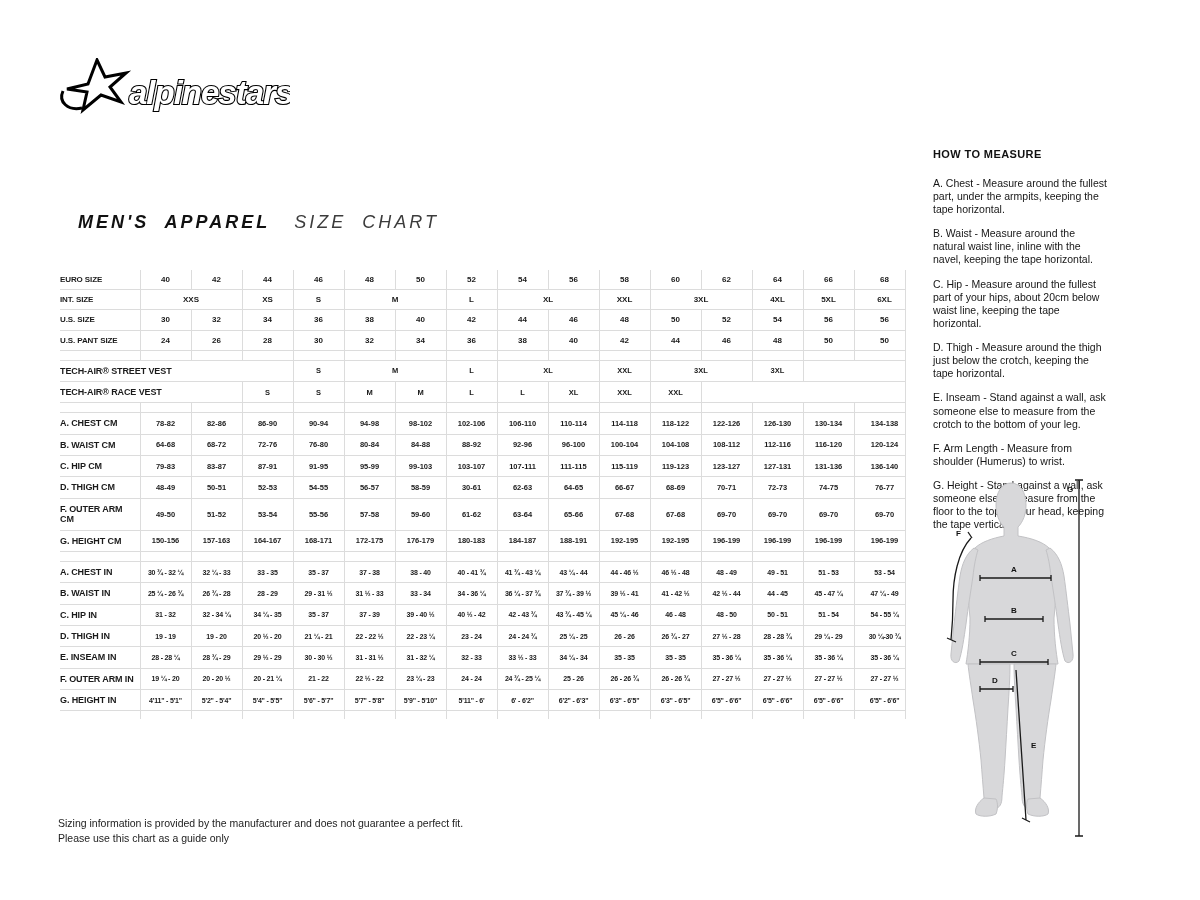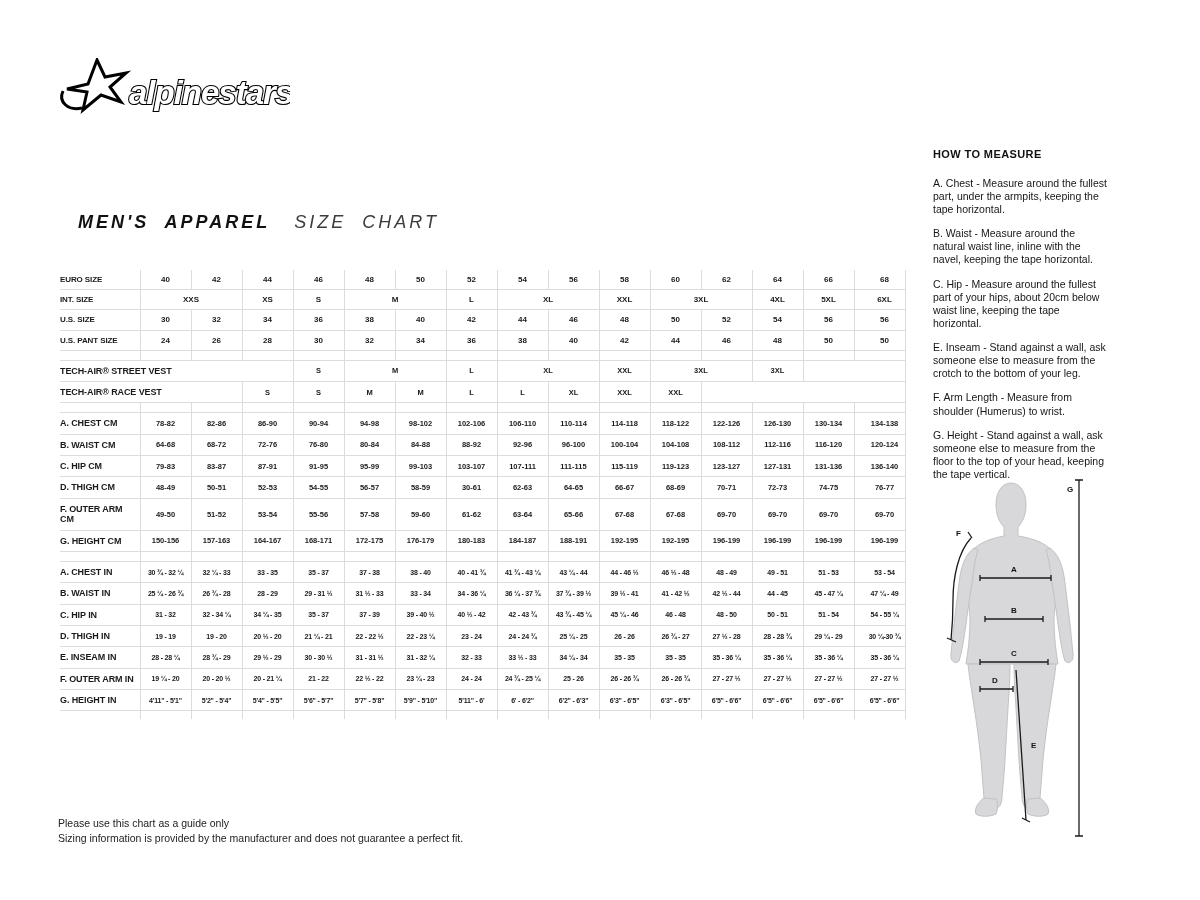--- a/index.html
+++ b/index.html
@@ -477,20 +477,21 @@
           <td></td>
         </tr>
       </tbody>
   </table>
 
   <div class="howto">
     <h3>HOW TO MEASURE</h3>
     <p>A. Chest - Measure around the fullest part, under the armpits, keeping the tape horizontal.</p>
     <p>B. Waist - Measure around the natural waist line, inline with the navel, keeping the tape horizontal.</p>
     <p>C. Hip - Measure around the fullest part of your hips, about 20cm below waist line, keeping the tape horizontal.</p>
+    <p>D. Thigh - Measure around the thigh just below the crotch, keeping the tape horizontal.</p>
     <p>E. Inseam - Stand against a wall, ask someone else to measure from the crotch to the bottom of your leg.</p>
     <p>F. Arm Length - Measure from shoulder (Humerus) to wrist.</p>
     <p>G. Height - Stand against a wall, ask someone else to measure from the floor to the top of your head, keeping the tape vertical.</p>
   </div>
 
   <svg class="diagram" viewBox="0 0 182 385">
     <g fill="#d8d8da" stroke="#c2c2c5" stroke-width="1">
       <path d="M83,15 C92,15 98,24 98,37 C98,46 95,54 90,59 L90,68 C103,70 115,74 121,80 C127,86 130,96 130,106 L126,150 C126,168 128,184 130,196 L38,196 C40,184 42,168 42,150 L38,106 C38,96 41,86 47,80 C53,74 65,70 76,68 L76,59 C71,54 68,46 68,37 C68,24 74,15 83,15 Z"></path>
       <path d="M46,80 C38,86 34,96 32,108 C30,122 28,140 26,156 C25,166 24,176 23,186 C22,193 27,197 31,193 C34,184 36,170 38,156 C40,140 43,122 45,108 C46,98 48,88 50,82 Z"></path>
       <path d="M122,80 C130,86 134,96 136,108 C138,122 140,140 142,156 C143,166 144,176 145,186 C146,193 141,197 137,193 C134,184 132,170 130,156 C128,140 125,122 123,108 C122,98 120,88 118,82 Z"></path>
@@ -513,17 +514,17 @@
       <text x="83" y="145">B</text>
       <text x="83" y="188">C</text>
       <text x="64" y="215">D</text>
       <text x="103" y="280">E</text>
       <text x="28" y="68">F</text>
       <text x="139" y="24">G</text>
     </g>
   </svg>
 
   <div class="footer">
+    <div>Sizing information is provided by the manufacturer and does not guarantee a perfect fit.</div>
     <div>Please use this chart as a guide only</div>
-    <div>Sizing information is provided by the manufacturer and does not guarantee a perfect fit.</div>
   </div>
 
 </div>
 
 </body></html>

